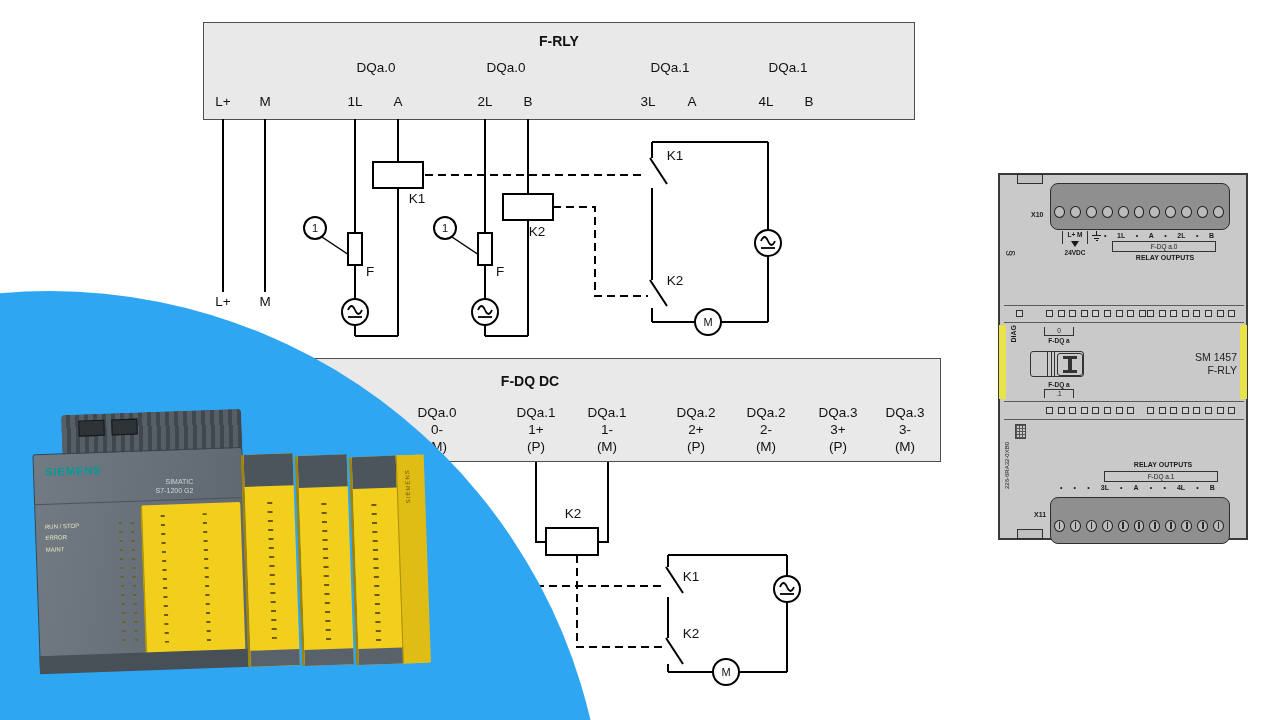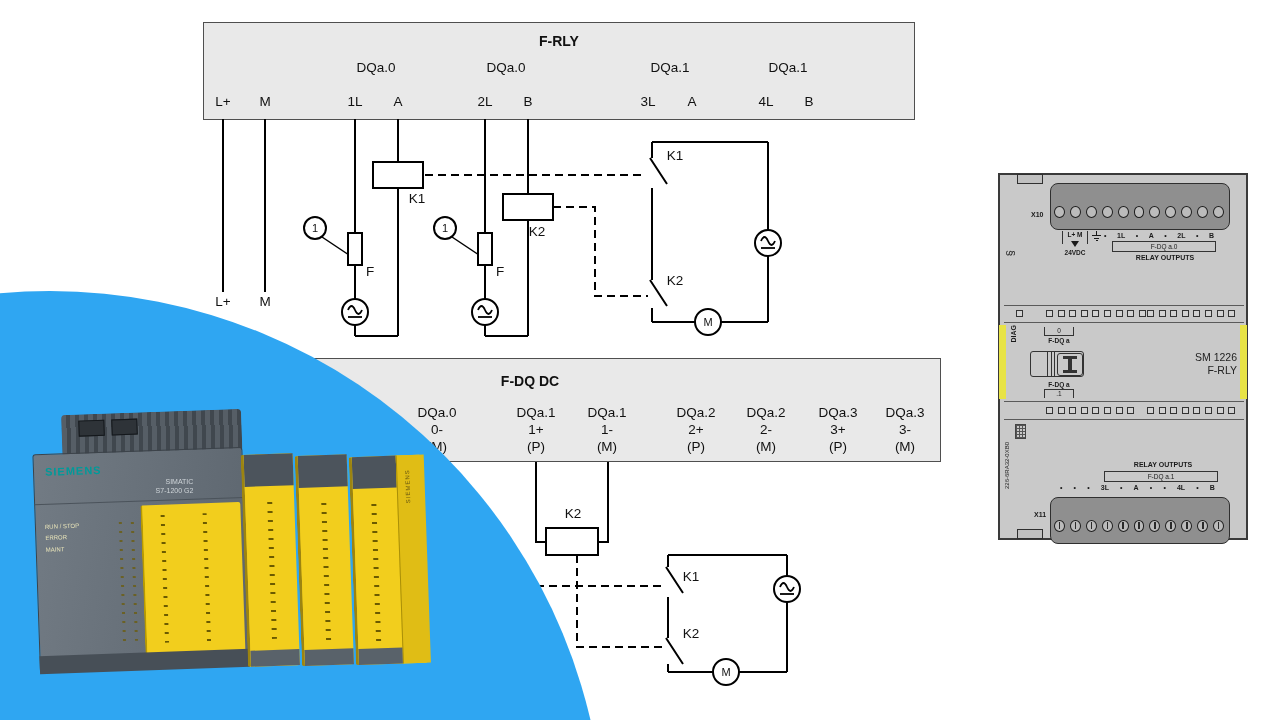--- a/index.html
+++ b/index.html
@@ -286,21 +286,21 @@
       <div style="position:absolute;left:19.5px;top:0;width:1px;height:100%;background:#333"></div>
       <div style="position:absolute;left:23px;top:0;width:1px;height:100%;background:#333"></div>
       <div style="position:absolute;left:26px;top:1px;width:24px;height:21px;border:1.5px solid #333;border-radius:3px">
         <div style="position:absolute;left:5px;top:2px;width:14px;height:3px;background:#333"></div>
         <div style="position:absolute;left:10px;top:5px;width:4px;height:11px;background:#333"></div>
         <div style="position:absolute;left:5px;top:16px;width:14px;height:3px;background:#333"></div>
       </div>
     </div>
 
     <div class="m" style="left:167px;top:176px;width:70px;text-align:right;font-size:10.5px;line-height:1.25;color:#222">
-      <div>SM 1226</div>
+      <div>SM 1457</div>
       <div>F-RLY</div>
     </div>
 
     <div class="mc" style="left:59px;top:206px;font-size:6.5px;font-weight:bold">F-DQ a</div>
     <div class="m brkup" style="left:44px;top:214px;width:30px;height:9px">
       <span>.1</span>
     </div>
 
     <div class="hline" style="left:4px;top:226px;width:240px"></div>
     <div class="hline" style="left:4px;top:244px;width:240px"></div>

